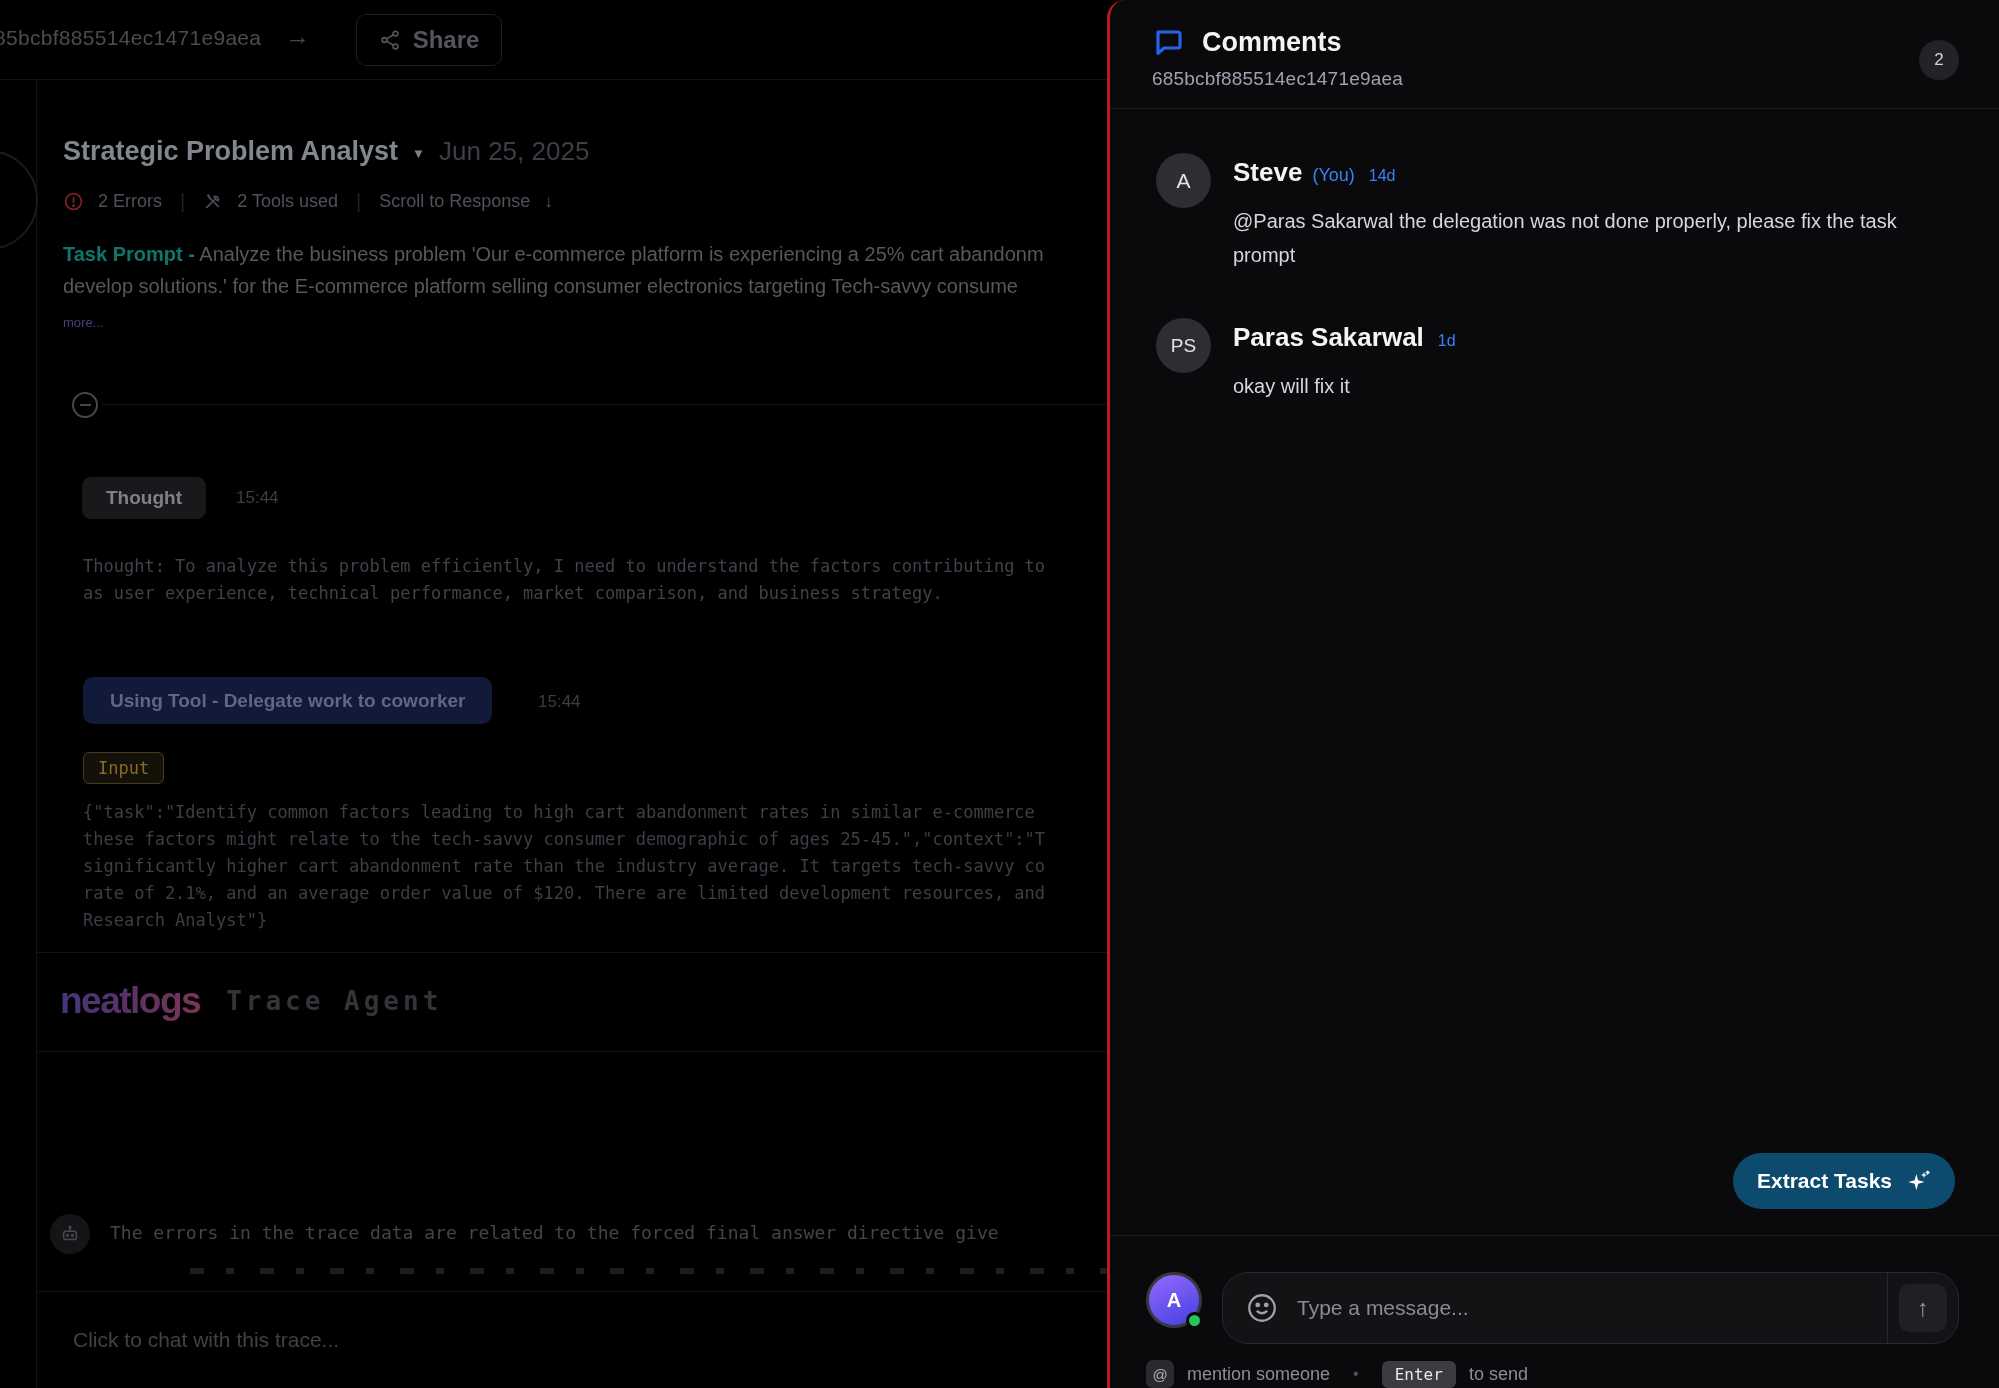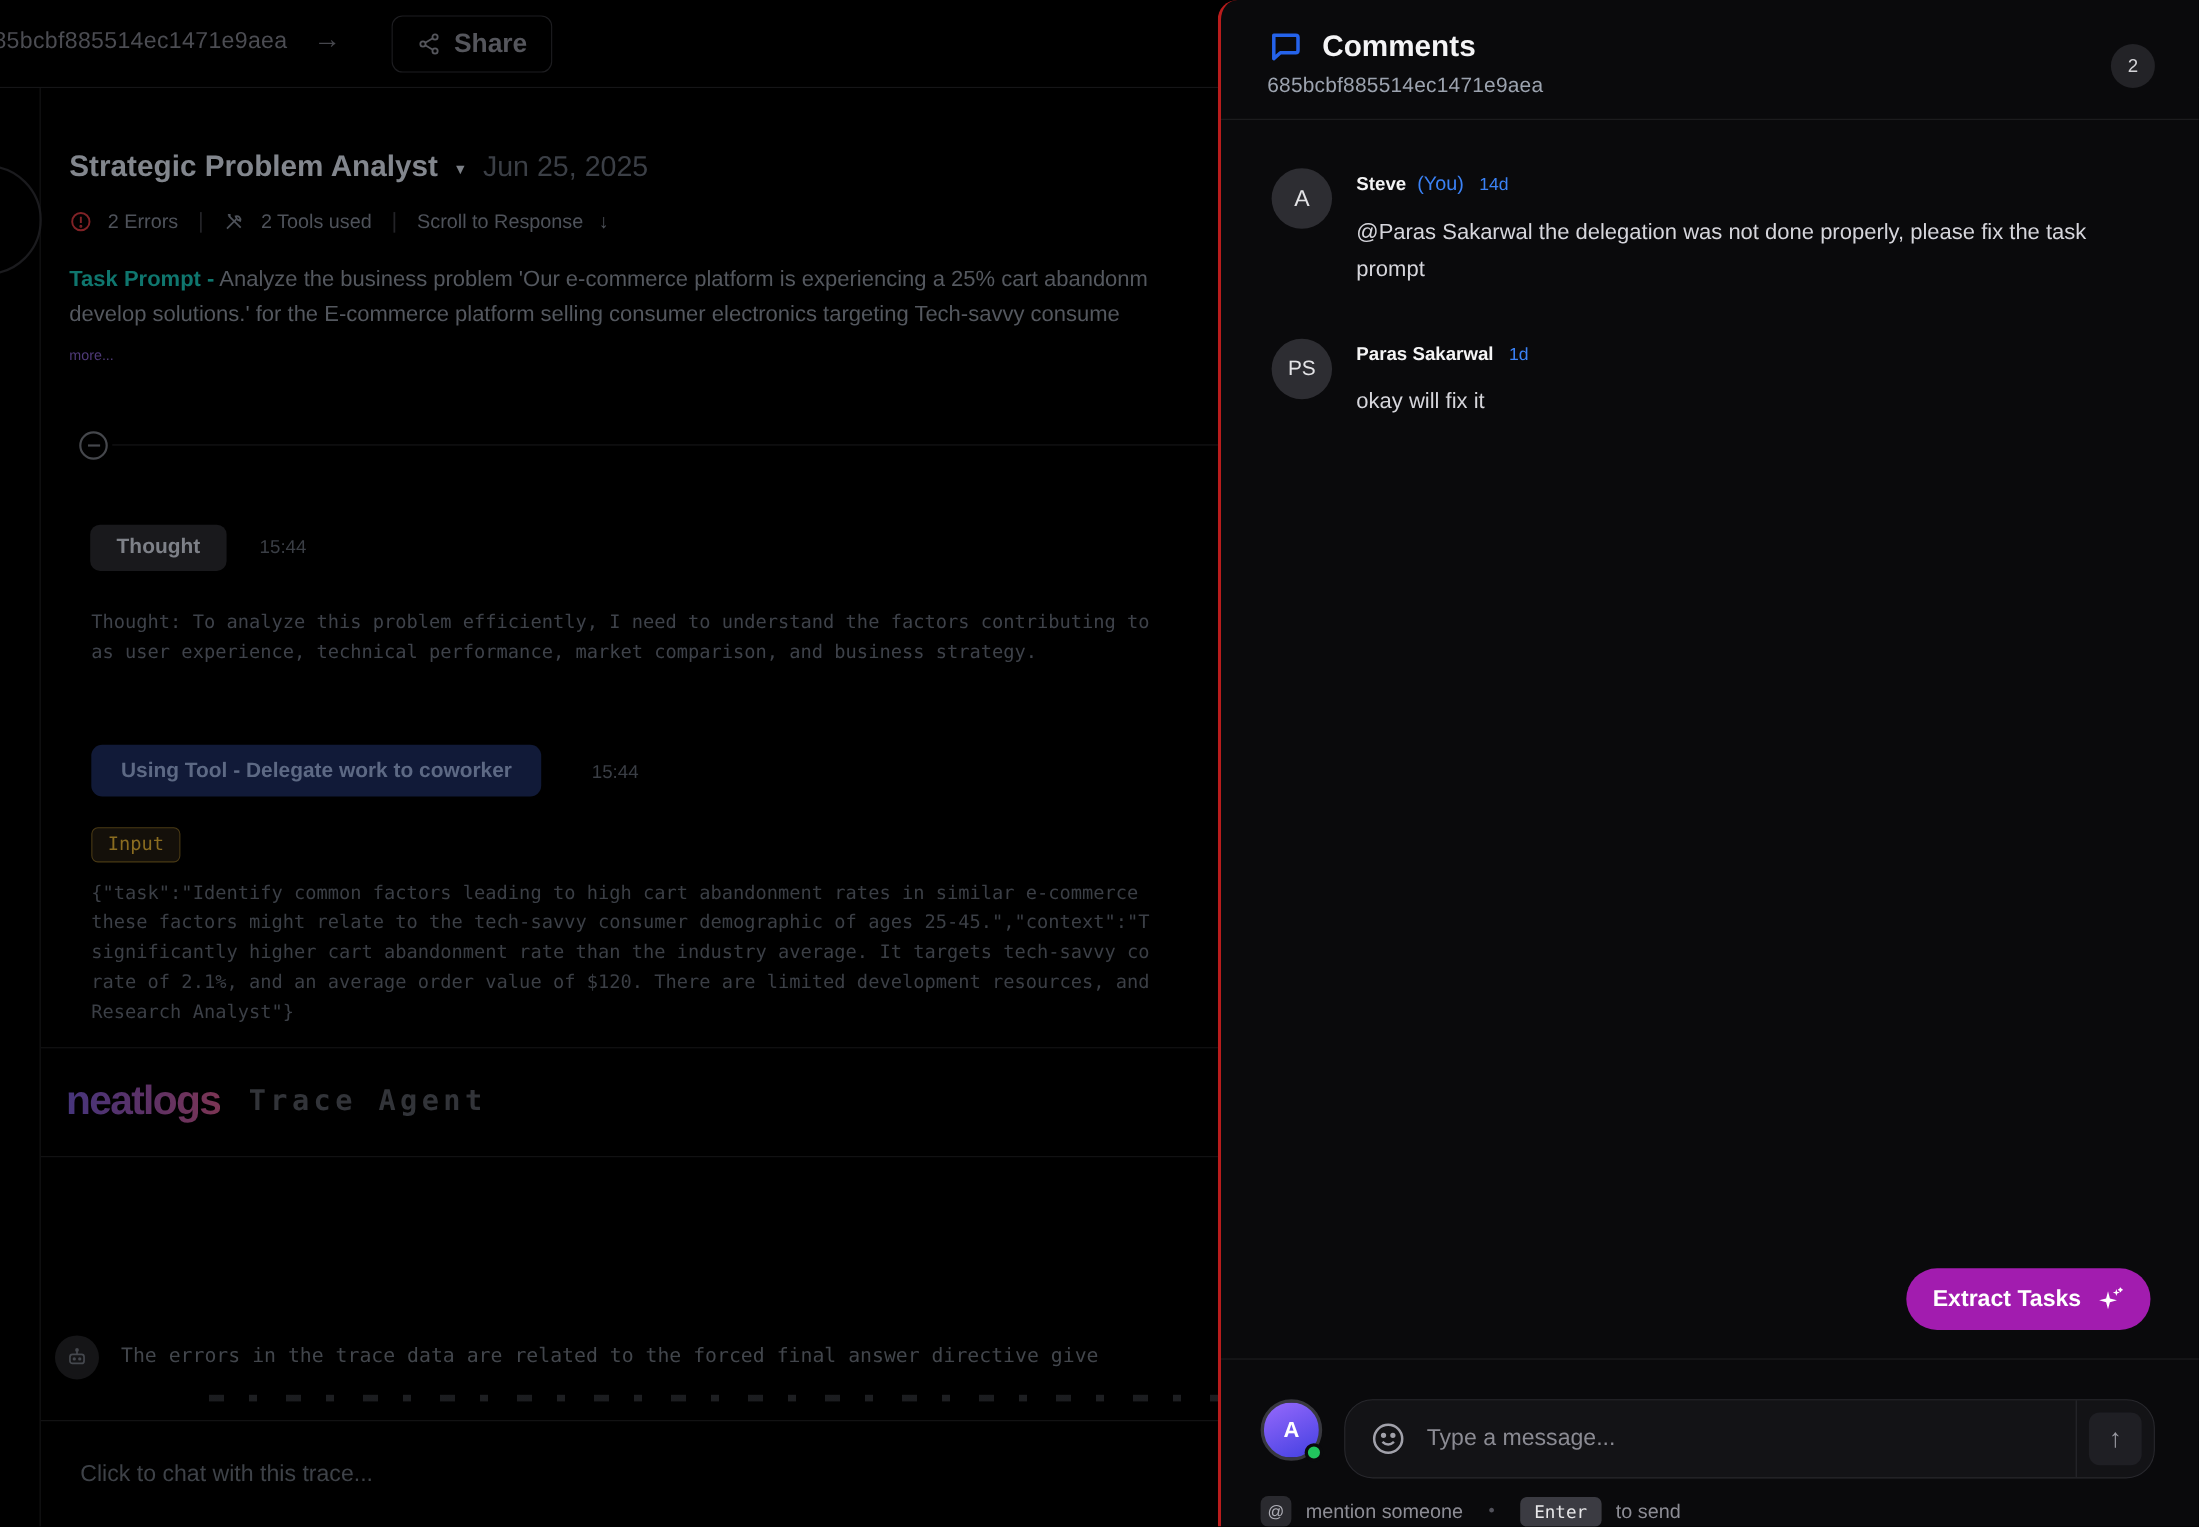--- a/index.html
+++ b/index.html
@@ -74,26 +74,26 @@
   .count-badge { position:absolute; right:40px; top:40px; width:40px; height:40px; border-radius:50%; background:#232327;
                  display:flex; align-items:center; justify-content:center; font-size:17px; color:#d4d4d8; }
   .panel-trace-id { margin-top:10px; font-size:19px; color:#9ca3af; letter-spacing:.2px; }
 
   .comments-area { flex:1; padding:44px 46px 26px 46px; display:flex; flex-direction:column; gap:46px; overflow:hidden; }
   .comment { display:flex; gap:22px; }
   .avatar { width:55px; height:55px; border-radius:50%; background:#2d2d32; color:#e4e4e7;
             display:flex; align-items:center; justify-content:center; font-size:21px; flex:none; }
   .comment-body { padding-top:4px; }
   .comment-head { display:flex; align-items:baseline; gap:10px; }
-  .comment-name { font-size:17px; font-weight:bold; color:#f4f4f5; }
+  .comment-name { font-size:26px; font-weight:bold; color:#f4f4f5; }
   .you-tag { font-size:18px; color:#3b82f6; }
   .comment-time { font-size:16px; color:#3b82f6; margin-left:4px; }
   .comment-text { margin-top:16px; font-size:20px; line-height:34px; color:#d6d6dc; max-width:680px; }
 
-  .extract-btn { margin-top:auto; align-self:flex-end; margin-right:-2px; width:222px; height:56px; border-radius:28px; background:#a21caf;
+  .extract-btn { margin-top:auto; align-self:flex-end; margin-right:-2px; width:222px; height:56px; border-radius:28px; background:#0c4a6e;
                  display:flex; align-items:center; justify-content:center; gap:13px; color:#fff; font-size:21px; font-weight:bold; cursor:pointer; }
 
   .input-area { border-top:1px solid #1e1e21; padding:36px 40px 0 36px; display:flex; align-items:flex-start; gap:20px; }
   .me-avatar-wrap { position:relative; flex:none; }
   .me-avatar { width:56px; height:56px; border-radius:50%; border:3px solid #38383f;
                background:linear-gradient(155deg,#8a63f8 15%, #4f46e5 85%);
                display:flex; align-items:center; justify-content:center; color:#fff; font-size:20px; font-weight:bold; }
   .online-dot { position:absolute; right:-1px; bottom:-1px; width:17px; height:17px; border-radius:50%; background:#22c55e; border:3px solid #0a0a0c; }
   .msg-box { flex:1; height:72px; background:#131316; border:1px solid #28282d; border-radius:26px;
              display:flex; align-items:center; padding-left:22px; }

